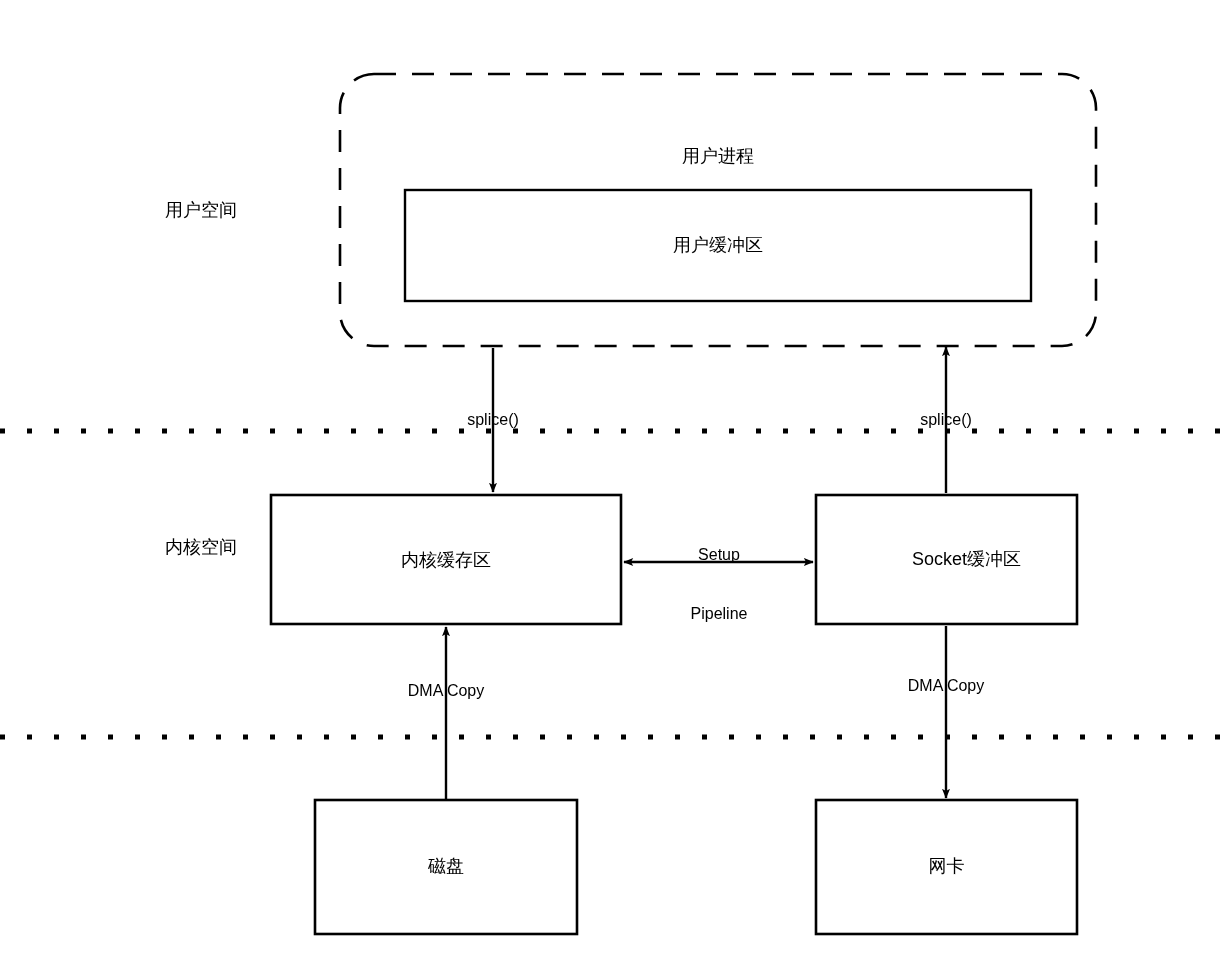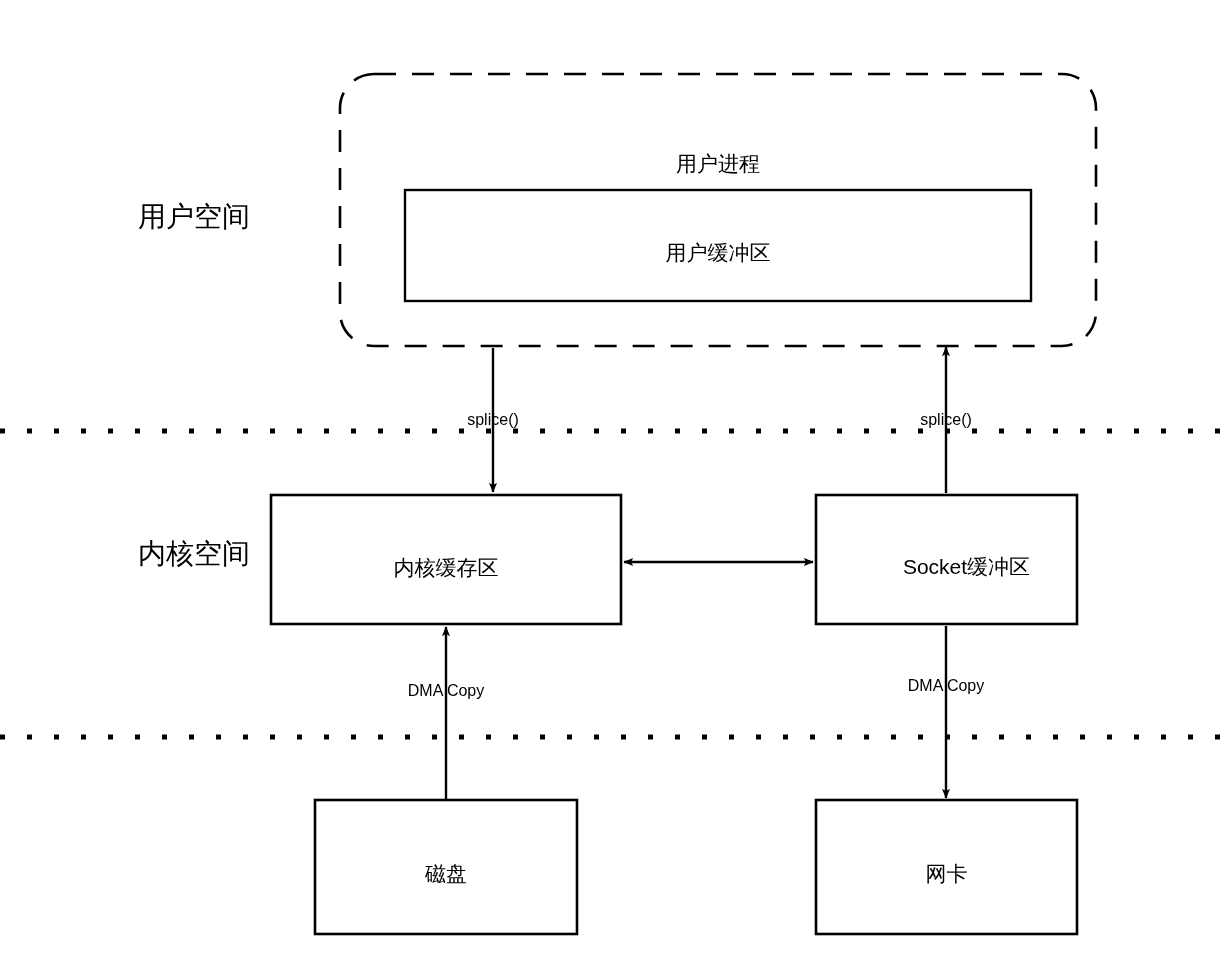--- a/index.html
+++ b/index.html
@@ -31,27 +31,27 @@
     position: absolute;
     display: flex;
     align-items: center;
     justify-content: center;
     text-align: center;
     line-height: 1.2;
     white-space: pre;
   }
   .zone-label {
     position: absolute;
-    font-size: 28px;
+    font-size: 18px;
     color: #000;
     white-space: nowrap;
+    margin-left: 27px;
   }
   .box-title {
-    font-size: 21px;
-    margin-top: 7px;
+    font-size: 18px;
   }
   .edge-label {
     position: absolute;
     font-size: 16px;
     color: #000;
     background: transparent;
     white-space: pre;
     text-align: center;
     line-height: 1.22;
   }
@@ -114,18 +114,22 @@
   <div class="node-label box-title" style="left:816px; top:495px; width:301px; height:129px;">Socket缓冲区</div>
 
   <div class="node-label box-title" style="left:315px; top:800px; width:262px; height:134px;text-align:center;">磁盘</div>
 
   <div class="node-label box-title" style="left:816px; top:800px; width:261px; height:134px;">网卡</div>
 
   <div class="edge-label" style="left:383px; top:410px; width:220px; text-align:center;">splice()</div>
 
   <div class="edge-label" style="left:836px; top:410px; width:220px; text-align:center;">splice()</div>
 
+  <div class="edge-label two-line" style="left:624px; top:505px; width:190px; text-align:center;">
+    <div>Setup</div>
+    <div>Pipeline</div>
+  </div>
 
   <div class="edge-label" style="left:336px; top:681px; width:220px; text-align:center;">DMA Copy</div>
 
   <div class="edge-label" style="left:836px; top:676px; width:220px; text-align:center;">DMA Copy</div>
 
 </div>
 
 </body></html>

